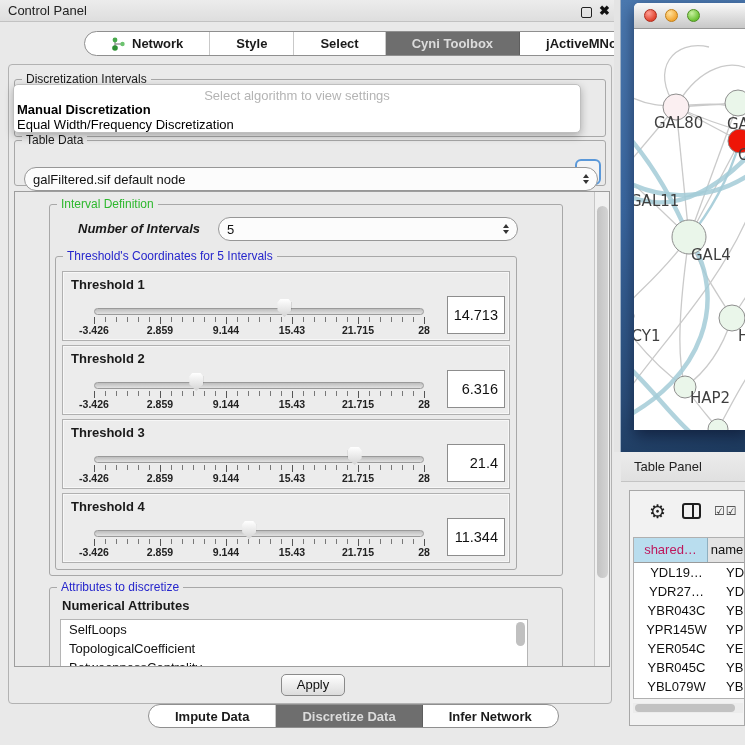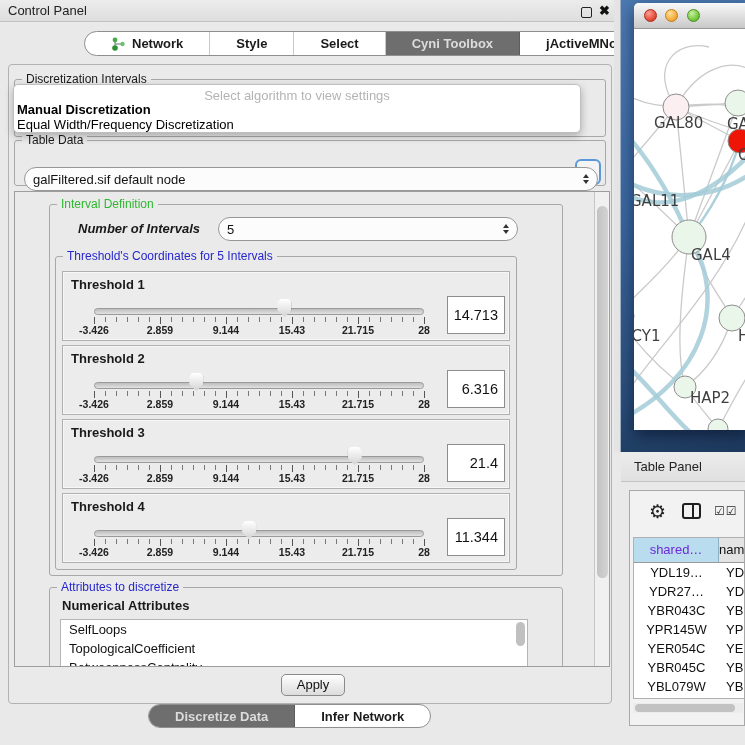--- a/index.html
+++ b/index.html
@@ -89,21 +89,21 @@
   .tp-header .t { position:absolute; left:13px; top:7px; font-size:13px; color:#222; }
   .tp-body { position:absolute; left:0; top:482px; width:124px; height:263px; background:#e9e9e9; }
   .tp-inner { position:absolute; left:8px; top:8px; width:116px; height:236px; border:1px solid #a8a8a8; background:#f2f2f2; overflow:hidden; }
   .tp-toolbar { position:absolute; left:0; top:0; width:100%; height:40px; display:flex; align-items:center; }
   .gear { font-size:19px; color:#1f1f1f; margin-left:19px; }
   .split-ico { width:19px; height:16px; border:2px solid #1f1f1f; border-radius:3px; margin-left:16px; position:relative; }
   .split-ico::after { content:""; position:absolute; left:50%; top:0; bottom:0; width:2px; background:#1f1f1f; }
   .checks { font-size:12px; color:#2a2a2a; margin-left:13px; letter-spacing:1px; }
   .tp-table { position:absolute; left:3px; top:46px; width:113px; height:162px; overflow:hidden; border:1px solid #b0b0b0; border-right:none; background:#fff; }
   .tp-hrow { display:flex; height:25px; border-bottom:1px solid #9a9a9a; }
-  .tp-h1 { width:85px; background:#b9ddee; border-right:1px solid #8fb0c0; font-size:13px; color:#6d28d9; text-align:center; line-height:24px; overflow:hidden; white-space:nowrap; }
+  .tp-h1 { width:74px; background:#b9ddee; border-right:1px solid #8fb0c0; font-size:13px; color:#be185d; text-align:center; line-height:24px; overflow:hidden; white-space:nowrap; }
   .tp-h2 { flex:1; background:#e3e3e3; font-size:13px; color:#111; text-align:center; line-height:24px; overflow:hidden; white-space:nowrap; }
   .tp-row { display:flex; height:19px; font-size:13px; color:#111; }
   .tp-c1 { width:85px; text-align:center; line-height:19px; white-space:nowrap; overflow:hidden; }
   .tp-c2 { flex:1; padding-left:7px; line-height:19px; white-space:nowrap; overflow:hidden; }
   .hsb { position:absolute; left:3px; top:212px; width:110px; height:10px; background:#ececec; }
   .hsb .thumb { position:absolute; left:2px; top:1px; width:100px; height:8px; border-radius:4px; background:#c2c2c2; }
 </style>
 </head>
 <body>
 
@@ -270,20 +270,23 @@
       <div class="thumb" style="top:14px;height:372px;"></div>
     </div>
   </div>
 
   <div class="footer-apply">
     <div class="apply-btn">Apply</div>
   </div>
 </div>
 
 <div class="seg botseg">
+  <div class="s-item">
+      <span>Impute Data</span>
+    </div>
   <div class="s-item sel">
       <span>Discretize Data</span>
     </div>
   <div class="s-item">
       <span>Infer Network</span>
     </div>
 </div>
 
 <div class="popup">
   <div class="hint">Select algorithm to view settings</div>

